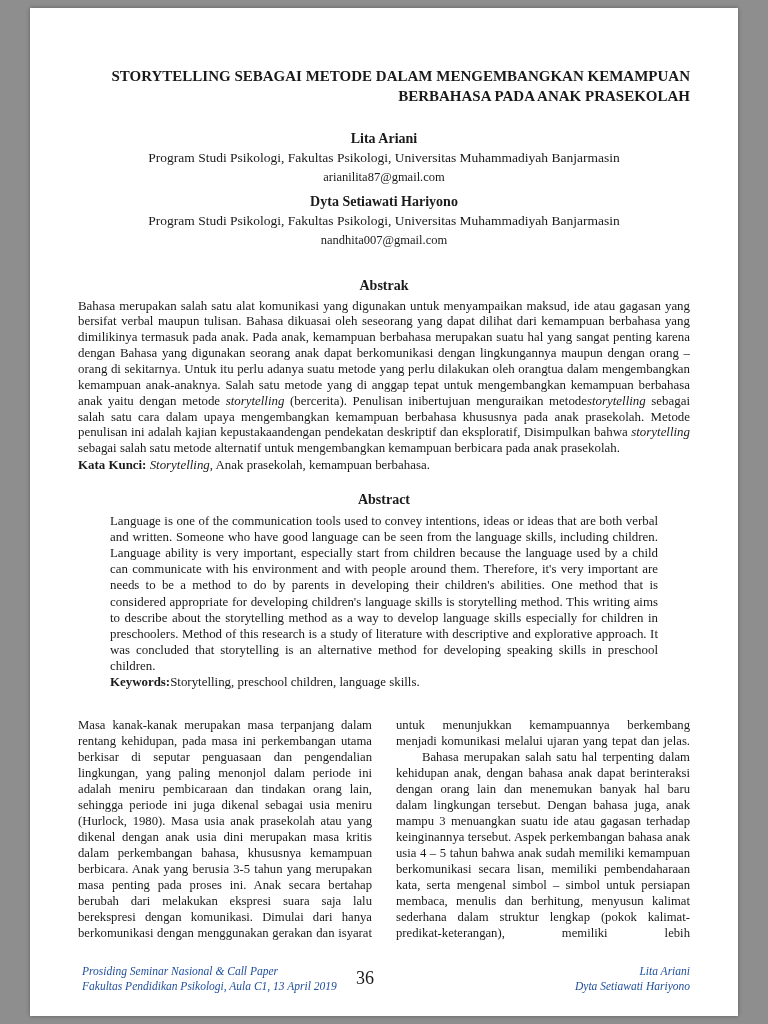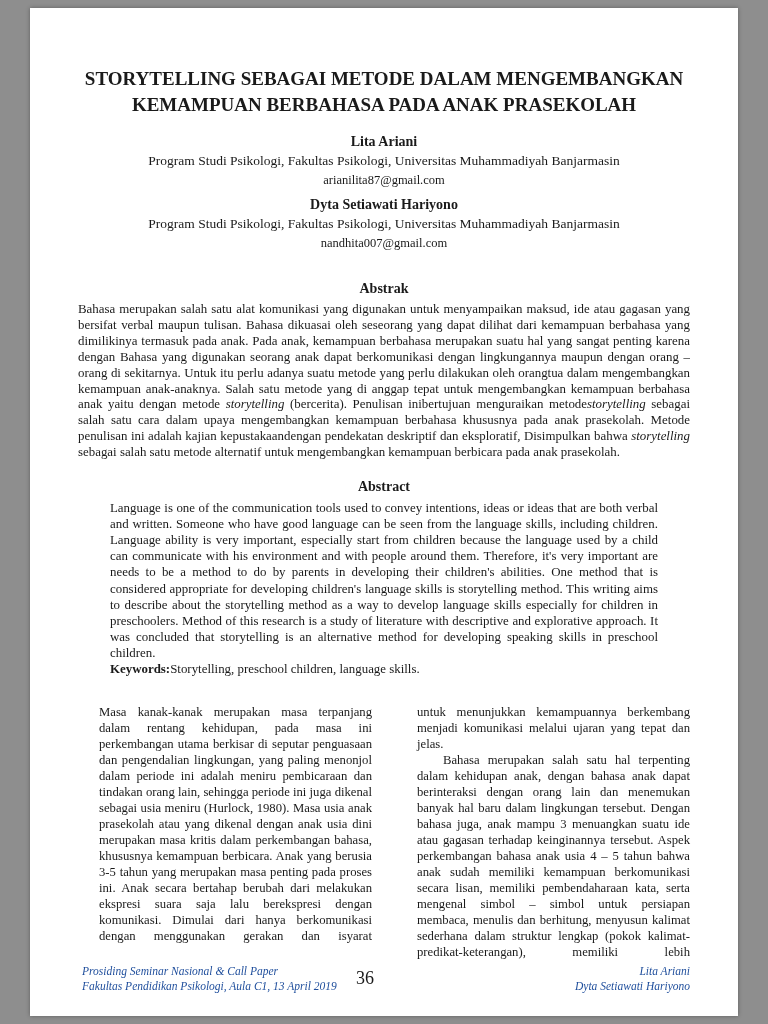--- a/index.html
+++ b/index.html
@@ -15,25 +15,25 @@
     margin: 8px auto;
     width: 708px; height: 1008px;
     background: var(--page-bg, #ffffff);
     color: var(--text, #1a1a1a);
     padding: 58px 48px 0 48px;
     box-shadow: 0 0 4px rgba(0,0,0,.35);
     overflow: hidden;
   }
 
   .title {
-    text-align: center;
+    text-align: right;
     font-weight: bold;
-    font-size: 19px;
+    font-size: 15px;
     line-height: 1.35;
-    margin-bottom: 17px;
+    margin-bottom: 24px;
   }
 
   .authors { text-align: center; }
   .author-name  { font-weight: bold; font-size: 14px;   margin-top: 9px; }
   .author-affil { font-size: 13.5px; margin-top: 3px; }
   .author-email { font-size: 12.5px; margin-top: 4px; }
 
   .section-heading {
     text-align: center;
     font-weight: bold;
@@ -65,21 +65,20 @@
   .columns {
     display: flex;
     gap: 24px;
     margin-top: 26px;
   }
   .col { flex: 1 1 0; min-width: 0; }
   .body-par {
     font-size: 12.7px;
     line-height: 1.26;
     text-align: justify;
-    margin-left: 21px;
   }
   .force-last { text-align-last: justify; }
   .indent { text-indent: 26px; }
 
   .it { font-style: italic; }
   .b  { font-weight: bold; }
 
   .footer {
     position: absolute;
     left: 52px; right: 48px; bottom: 22px;
@@ -113,20 +112,21 @@
     <div class="author-name">Lita Ariani</div>
     <div class="author-affil">Program Studi Psikologi, Fakultas Psikologi, Universitas Muhammadiyah Banjarmasin</div>
     <div class="author-email">arianilita87@gmail.com</div>
     <div class="author-name">Dyta Setiawati Hariyono</div>
     <div class="author-affil">Program Studi Psikologi, Fakultas Psikologi, Universitas Muhammadiyah Banjarmasin</div>
     <div class="author-email">nandhita007@gmail.com</div>
   </div>
 
   <div class="section-heading h-abstrak">Abstrak</div>
   <p class="abstract-id"><span>Bahasa merupakan salah satu alat komunikasi yang digunakan untuk menyampaikan maksud, ide atau gagasan yang bersifat verbal maupun tulisan. Bahasa dikuasai oleh seseorang yang dapat dilihat dari kemampuan berbahasa yang dimilikinya termasuk pada anak. Pada anak, kemampuan berbahasa merupakan suatu hal yang sangat penting karena dengan Bahasa yang digunakan seorang anak dapat berkomunikasi dengan lingkungannya maupun dengan orang – orang di sekitarnya. Untuk itu perlu adanya suatu metode yang perlu dilakukan oleh orangtua dalam mengembangkan kemampuan anak-anaknya. Salah satu metode yang di anggap tepat untuk mengembangkan kemampuan berbahasa anak yaitu dengan metode </span><span class="it">storytelling</span><span> (bercerita). Penulisan inibertujuan menguraikan metode</span><span class="it">storytelling</span><span> sebagai salah satu cara dalam upaya mengembangkan kemampuan berbahasa khususnya pada anak prasekolah. Metode penulisan ini adalah kajian kepustakaandengan pendekatan deskriptif dan eksploratif, Disimpulkan bahwa </span><span class="it">storytelling</span><span> sebagai salah satu metode alternatif untuk mengembangkan kemampuan berbicara pada anak prasekolah.</span></p>
+  <p class="kw"><span class="b">Kata Kunci: </span><span class="it">Storytelling</span><span>, Anak prasekolah, kemampuan berbahasa.</span></p>
 
   <div class="section-heading h-abstract">Abstract</div>
   <div class="en-block">
     <p class="abstract-en">Language is one of the communication tools used to convey intentions, ideas or ideas that are both verbal and written. Someone who have good language can be seen from the language skills, including children. Language ability is very important, especially start from children because the language used by a child can communicate with his environment and with people around them. Therefore, it's very important are needs to be a method to do by parents in developing their children's abilities. One method that is considered appropriate for developing children's language skills is storytelling method. This writing aims to describe about the storytelling method as a way to develop language skills especially for children in preschoolers. Method of this research is a study of literature with descriptive and explorative approach. It was concluded that storytelling is an alternative method for developing speaking skills in preschool children.</p>
     <p class="kw"><span class="b">Keywords:</span><span>Storytelling, preschool children, language skills.</span></p>
   </div>
 
   <div class="columns">
     <div class="col">
       <p class="body-par force-last">Masa kanak-kanak merupakan masa terpanjang dalam rentang kehidupan, pada masa ini perkembangan utama berkisar di seputar penguasaan dan pengendalian lingkungan, yang paling menonjol dalam periode ini adalah meniru pembicaraan dan tindakan orang lain, sehingga periode ini juga dikenal sebagai usia meniru (Hurlock, 1980). Masa usia anak prasekolah atau yang dikenal dengan anak usia dini merupakan masa kritis dalam perkembangan bahasa, khususnya kemampuan berbicara. Anak yang berusia 3-5 tahun yang merupakan masa penting pada proses ini. Anak secara bertahap berubah dari melakukan ekspresi suara saja lalu berekspresi dengan komunikasi. Dimulai dari hanya berkomunikasi dengan menggunakan gerakan dan isyarat</p>

